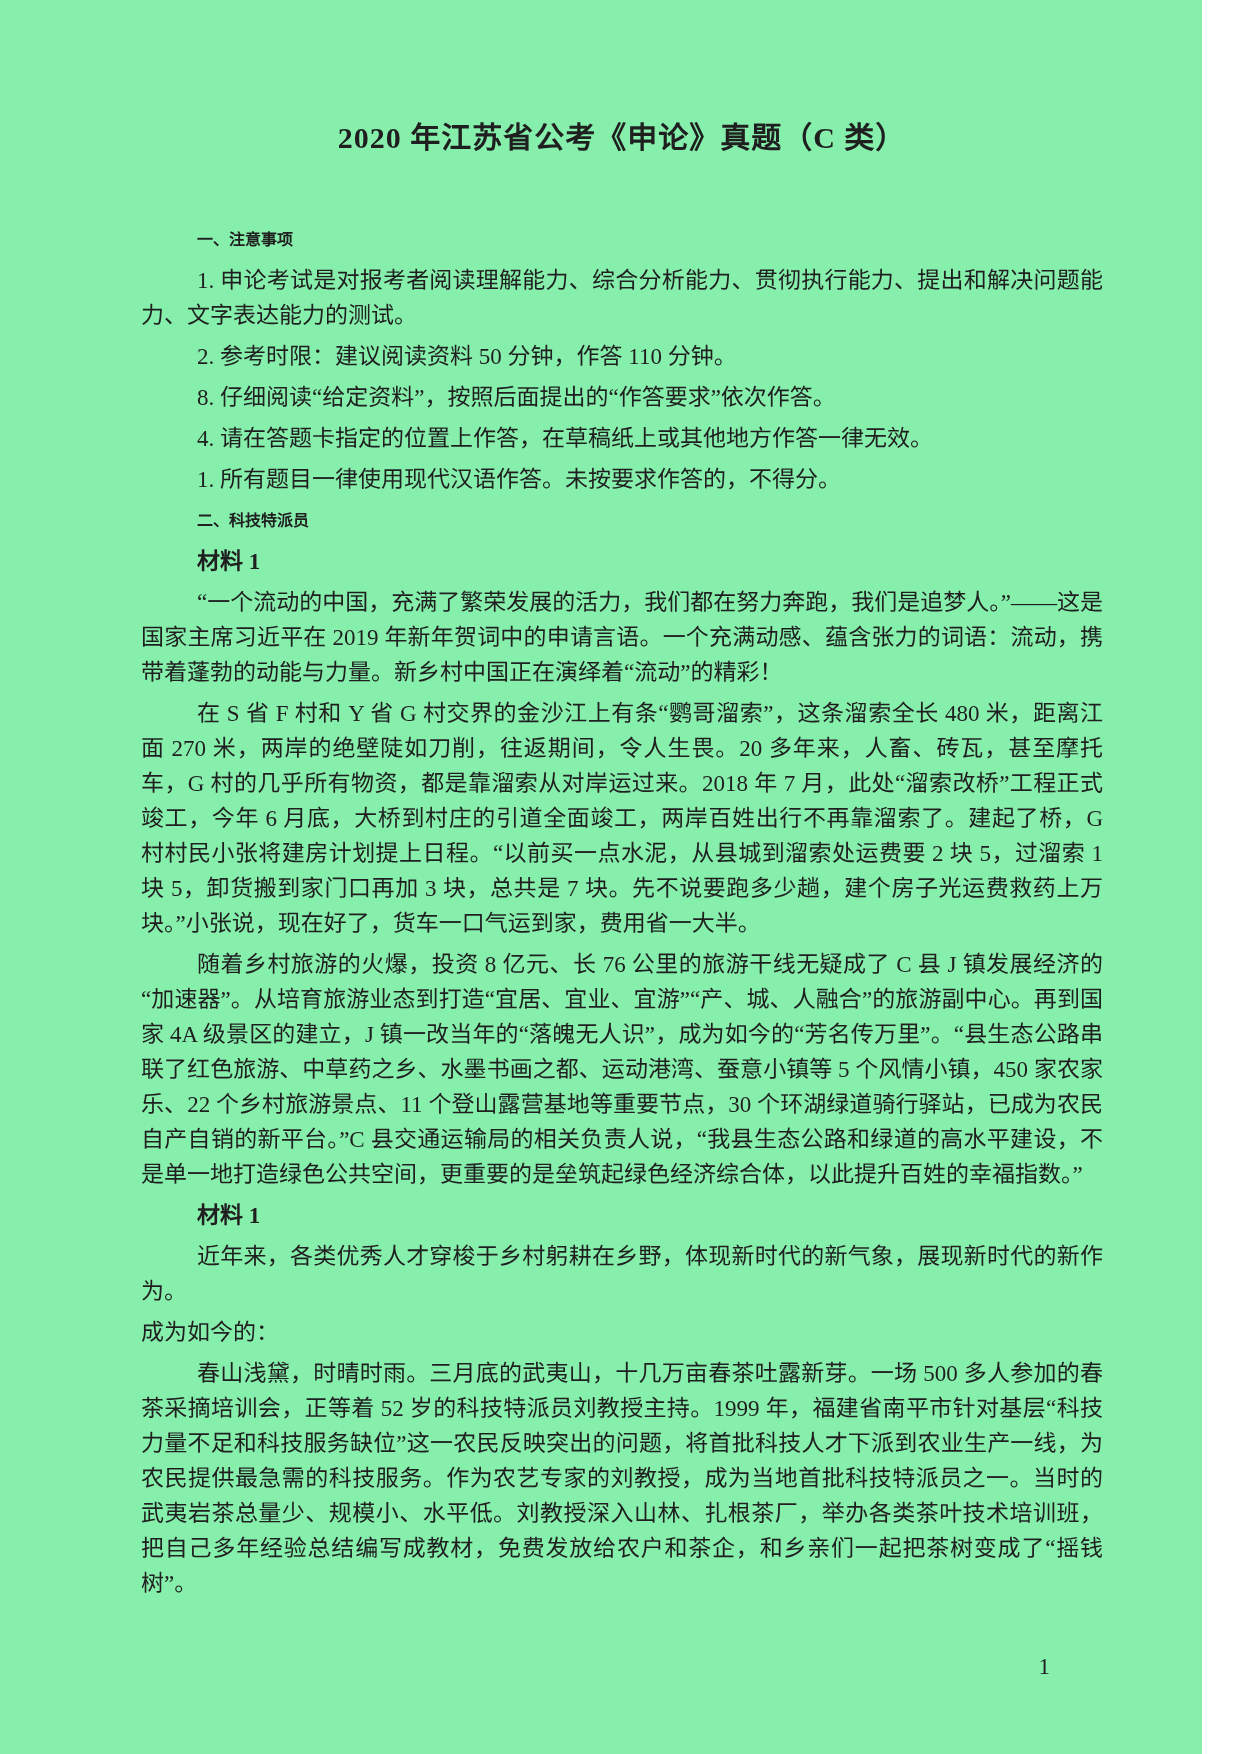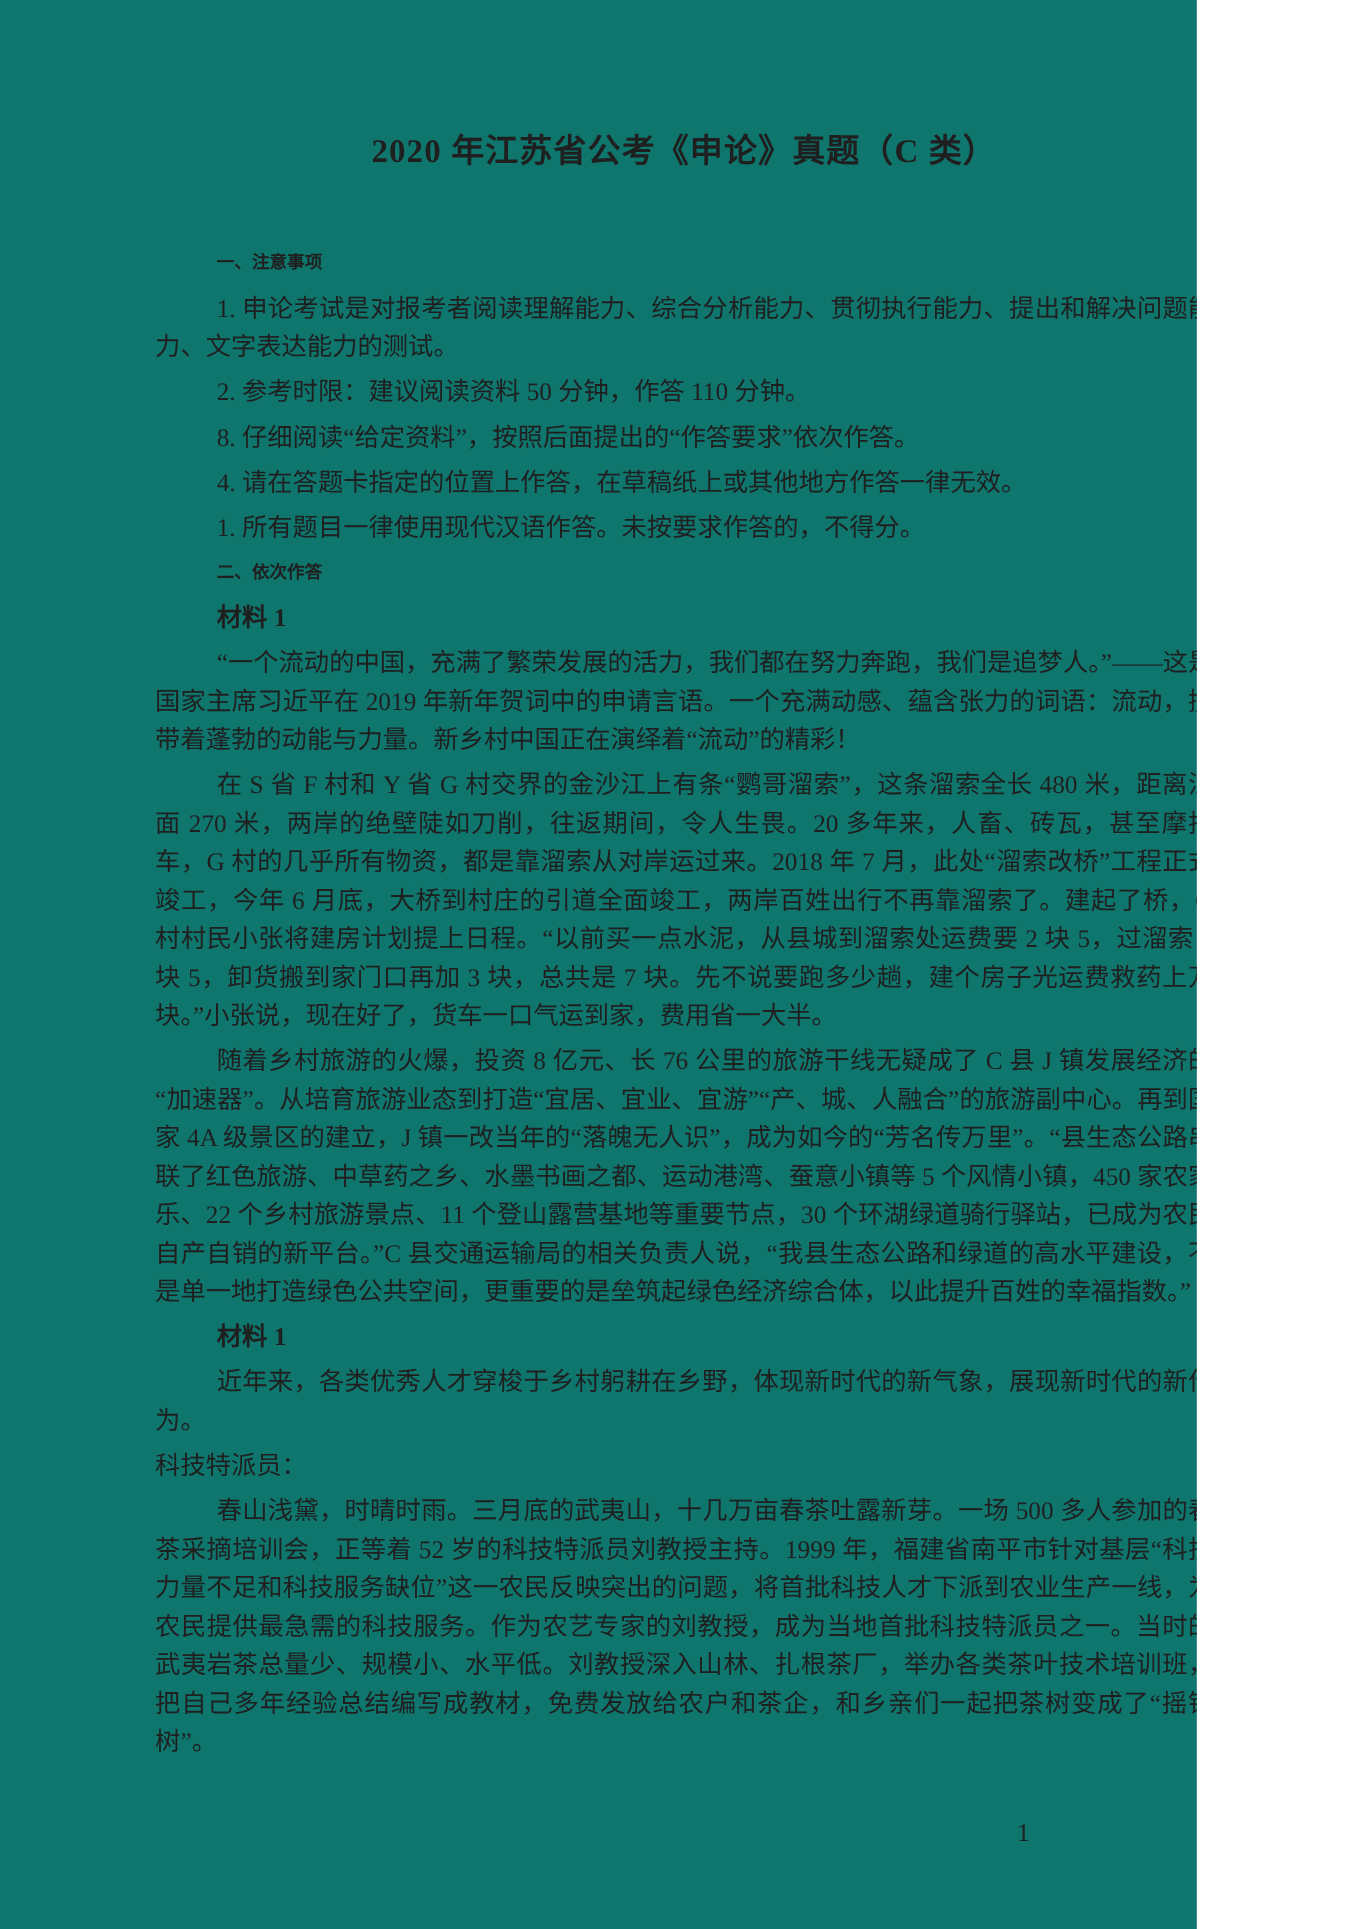--- a/index.html
+++ b/index.html
@@ -5,23 +5,23 @@
   * { margin: 0; padding: 0; box-sizing: border-box; }
   html, body { background: #ffffff; }
   body {
     width: 1240px;
     height: 1754px;
     font-family: "Liberation Serif", "DejaVu Serif", serif;
     color: #1f1f1f;
   }
   .page {
     position: relative;
-    width: 1088px;
+    width: 1202px;
     height: 1754px;
-    background: #0f766e;
+    background: #86efac;
     overflow: hidden;
   }
   .content {
     position: absolute;
     left: 141px;
     top: 116px;
     width: 962px;
   }
   .doc-title {
     font-size: 30px;
@@ -74,32 +74,32 @@
     <h1 class="doc-title">2020 年江苏省公考《申论》真题（C 类）</h1>
 
     <h2 class="sec-heading">一、注意事项</h2>
 
     <p class="para">1. 申论考试是对报考者阅读理解能力、综合分析能力、贯彻执行能力、提出和解决问题能力、文字表达能力的测试。</p>
     <p class="para">2. 参考时限：建议阅读资料 50 分钟，作答 110 分钟。</p>
     <p class="para">8. 仔细阅读“给定资料”，按照后面提出的“作答要求”依次作答。</p>
     <p class="para">4. 请在答题卡指定的位置上作答，在草稿纸上或其他地方作答一律无效。</p>
     <p class="para">1. 所有题目一律使用现代汉语作答。未按要求作答的，不得分。</p>
 
-    <h2 class="sec-heading">二、依次作答</h2>
+    <h2 class="sec-heading">二、科技特派员</h2>
 
     <h3 class="sub-heading">材料 1</h3>
 
     <p class="para">“一个流动的中国，充满了繁荣发展的活力，我们都在努力奔跑，我们是追梦人。”——这是国家主席习近平在 2019 年新年贺词中的申请言语。一个充满动感、蕴含张力的词语：流动，携带着蓬勃的动能与力量。新乡村中国正在演绎着“流动”的精彩！</p>
     <p class="para">在 S 省 F 村和 Y 省 G 村交界的金沙江上有条“鹦哥溜索”，这条溜索全长 480 米，距离江面 270 米，两岸的绝壁陡如刀削，往返期间，令人生畏。20 多年来，人畜、砖瓦，甚至摩托车，G 村的几乎所有物资，都是靠溜索从对岸运过来。2018 年 7 月，此处“溜索改桥”工程正式竣工，今年 6 月底，大桥到村庄的引道全面竣工，两岸百姓出行不再靠溜索了。建起了桥，G 村村民小张将建房计划提上日程。“以前买一点水泥，从县城到溜索处运费要 2 块 5，过溜索 1 块 5，卸货搬到家门口再加 3 块，总共是 7 块。先不说要跑多少趟，建个房子光运费救药上万块。”小张说，现在好了，货车一口气运到家，费用省一大半。</p>
     <p class="para">随着乡村旅游的火爆，投资 8 亿元、长 76 公里的旅游干线无疑成了 C 县 J 镇发展经济的“加速器”。从培育旅游业态到打造“宜居、宜业、宜游”“产、城、人融合”的旅游副中心。再到国家 4A 级景区的建立，J 镇一改当年的“落魄无人识”，成为如今的“芳名传万里”。“县生态公路串联了红色旅游、中草药之乡、水墨书画之都、运动港湾、蚕意小镇等 5 个风情小镇，450 家农家乐、22 个乡村旅游景点、11 个登山露营基地等重要节点，30 个环湖绿道骑行驿站，已成为农民自产自销的新平台。”C 县交通运输局的相关负责人说，“我县生态公路和绿道的高水平建设，不是单一地打造绿色公共空间，更重要的是垒筑起绿色经济综合体，以此提升百姓的幸福指数。”</p>
 
     <h3 class="sub-heading">材料 1</h3>
 
     <p class="para">近年来，各类优秀人才穿梭于乡村躬耕在乡野，体现新时代的新气象，展现新时代的新作为。</p>
 
-    <p class="para noindent">科技特派员：</p>
+    <p class="para noindent">成为如今的：</p>
 
     <p class="para">春山浅黛，时晴时雨。三月底的武夷山，十几万亩春茶吐露新芽。一场 500 多人参加的春茶采摘培训会，正等着 52 岁的科技特派员刘教授主持。1999 年，福建省南平市针对基层“科技力量不足和科技服务缺位”这一农民反映突出的问题，将首批科技人才下派到农业生产一线，为农民提供最急需的科技服务。作为农艺专家的刘教授，成为当地首批科技特派员之一。当时的武夷岩茶总量少、规模小、水平低。刘教授深入山林、扎根茶厂，举办各类茶叶技术培训班，把自己多年经验总结编写成教材，免费发放给农户和茶企，和乡亲们一起把茶树变成了“摇钱树”。</p>
 
   </div>
 
   <div class="page-number">1</div>
 </div>
 
 </body></html>

